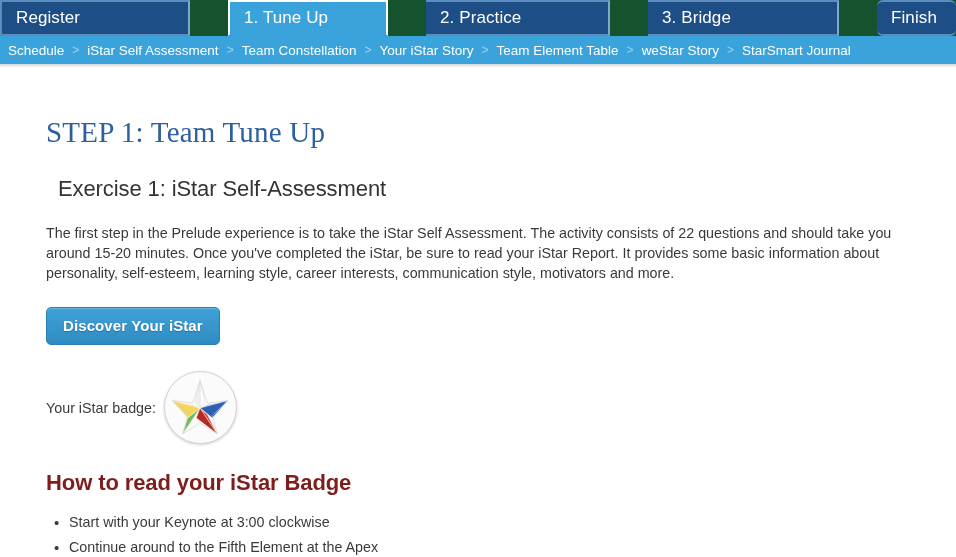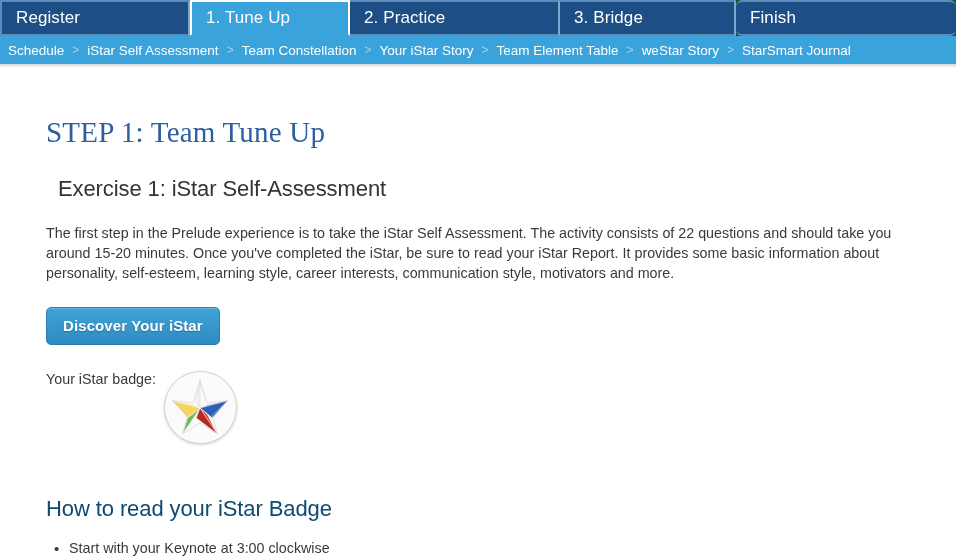--- a/index.html
+++ b/index.html
@@ -16,20 +16,21 @@
     -webkit-font-smoothing: antialiased;
   }
 
   
   .tabbar {
     display: flex;
     height: 36px;
     background: #14532d;
     position: relative;
     box-sizing: border-box;
+    gap: 38px;
   }
   .tab {
     position: relative;
     display: flex;
     align-items: center;
     height: 36px;
     box-sizing: border-box;
     padding: 0 0 0 14px;
     background: #1d4f86;
     border-right: 2px solid #7ea8cf;
@@ -40,22 +41,22 @@
     letter-spacing: .1px;
     white-space: nowrap;
     cursor: pointer;
     user-select: none;
   }
   .tab:first-child {
     border-left: 2px solid #5b8cbb;
   }
   .tab.t-register { width: 190px; }
   .tab.t-tuneup   { width: 160px; }
-  .tab.t-practice { width: 210px; }
-  .tab.t-bridge   { width: 176px; }
+  .tab.t-practice { width: 184px; }
+  .tab.t-bridge   { width: 191px; }
   .tab.t-finish   { flex: 1 1 auto; border-right: none; border-radius: 6px; }
 
   .tab.active {
     background: #3aa3dc;
     border-top: 2px solid #ffffff;
     border-left: 2px solid #ffffff;
     border-right: 2px solid #ffffff;
     border-bottom: 2px solid #3aa3dc;
     color: #ffffff;
     z-index: 3;
@@ -134,21 +135,21 @@
     letter-spacing: .1px;
     text-shadow: 0 1px 1px rgba(0,0,0,.25);
     cursor: pointer;
     box-shadow: inset 0 1px 0 rgba(255,255,255,.22);
   }
 
   
   .badge-row {
     margin-top: 26px;
     display: flex;
-    align-items: flex-start;
+    align-items: center;
   }
   .badge-label {
     font-size: 14.3px;
     color: #3a3a3a;
     margin-right: 8px;
   }
   .badge-circle {
     width: 71px;
     height: 71px;
     border-radius: 50%;
@@ -157,24 +158,24 @@
     box-shadow: 0 1px 3px rgba(0,0,0,.18);
     display: flex;
     align-items: center;
     justify-content: center;
     position: relative;
     overflow: hidden;
   }
   .badge-circle svg { display: block; }
 
   h2.howto-title {
-    margin: 52px 0 0 0;
+    margin: 26px 0 0 0;
     font-size: 22px;
-    font-weight: normal;
-    color: #0c4a6e;
+    font-weight: bold;
+    color: #7f1d1d;
     letter-spacing: -.1px;
   }
 
   ul.howto-list {
     margin: 14px 0 0 0;
     padding-left: 23px;
     list-style: none;
   }
   ul.howto-list li {
     position: relative;

